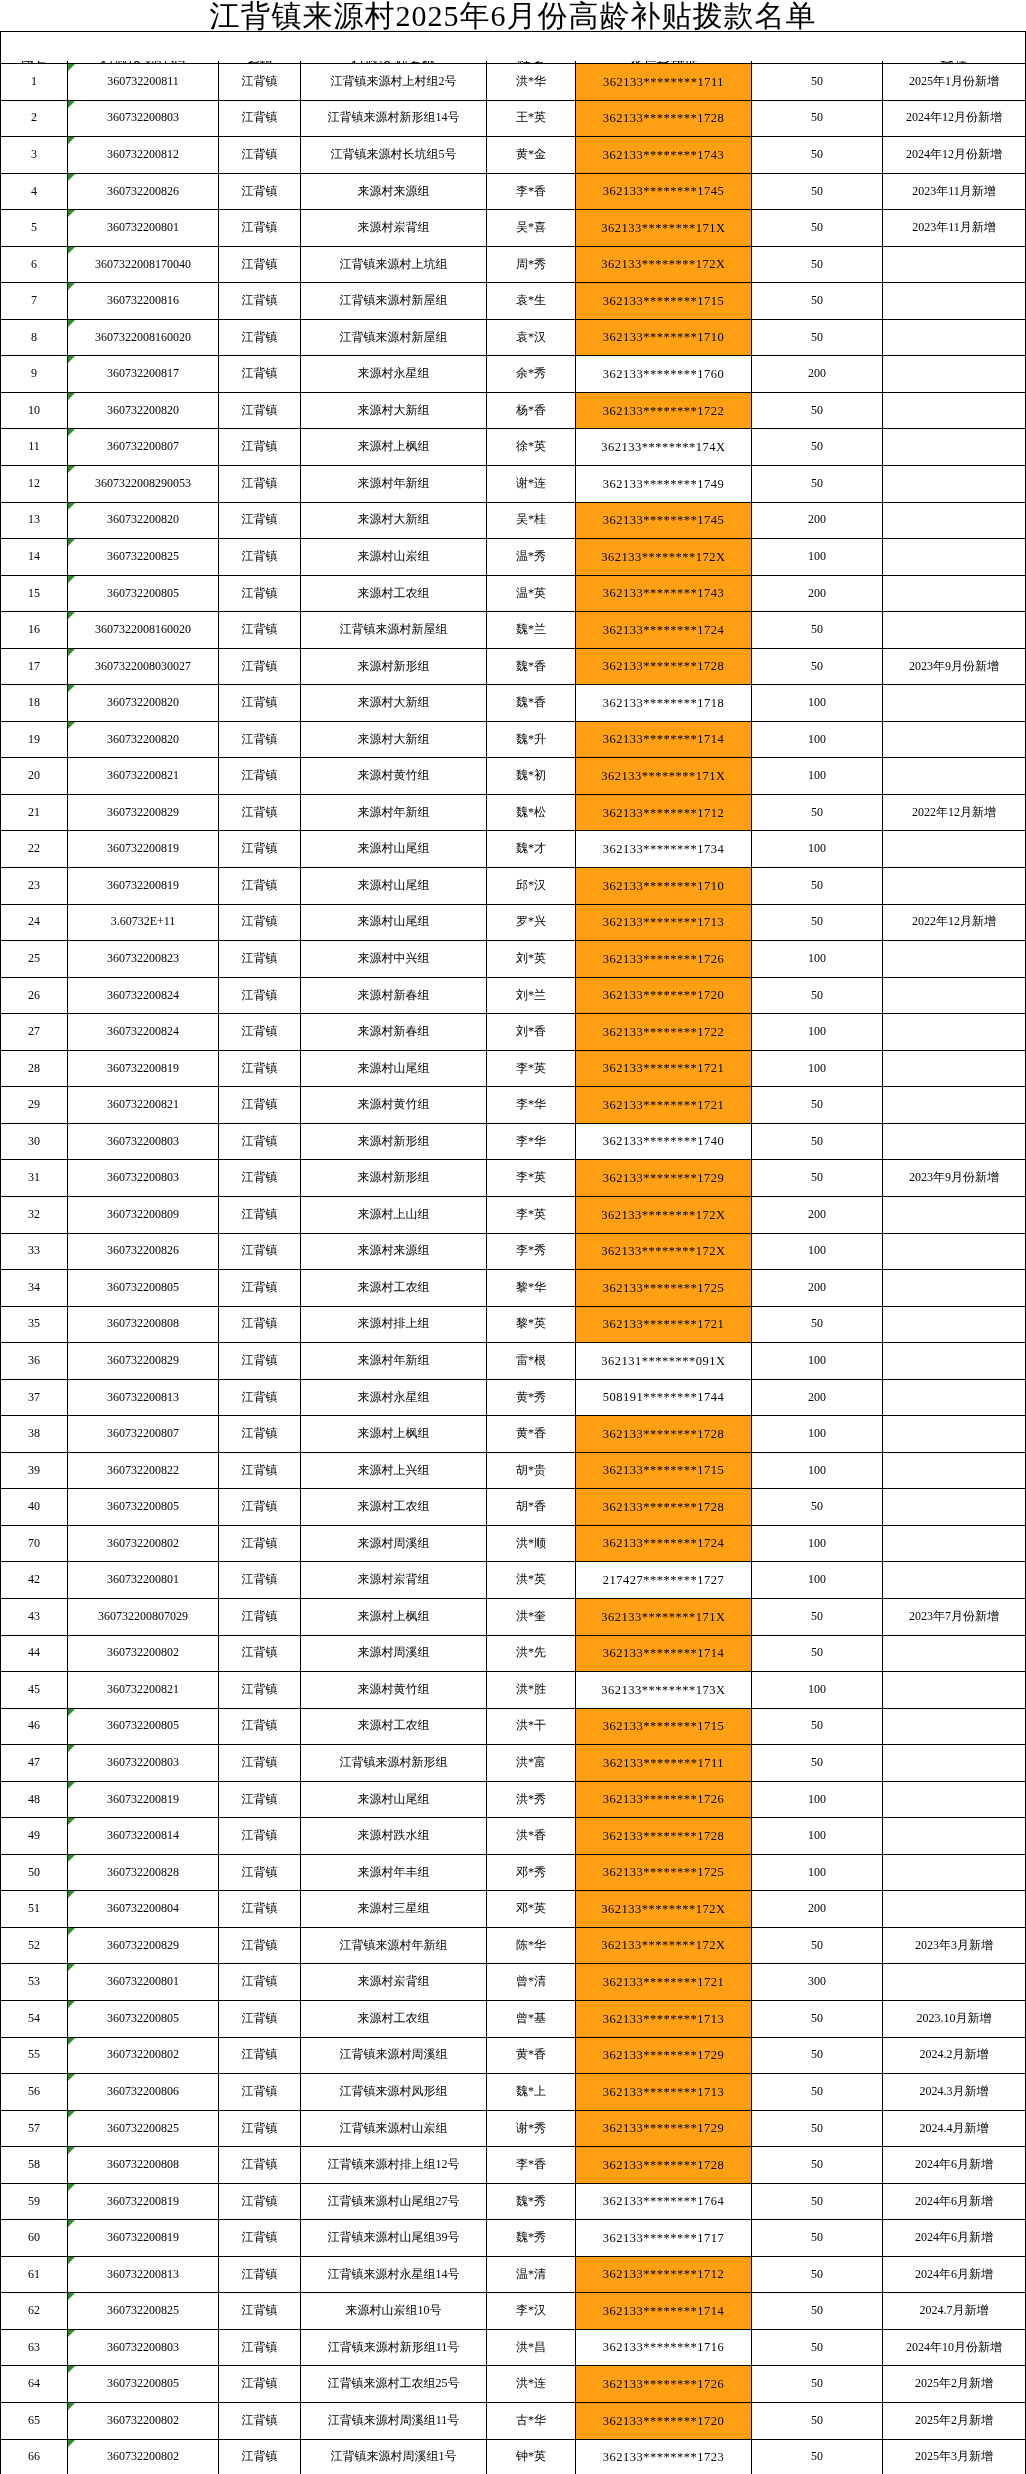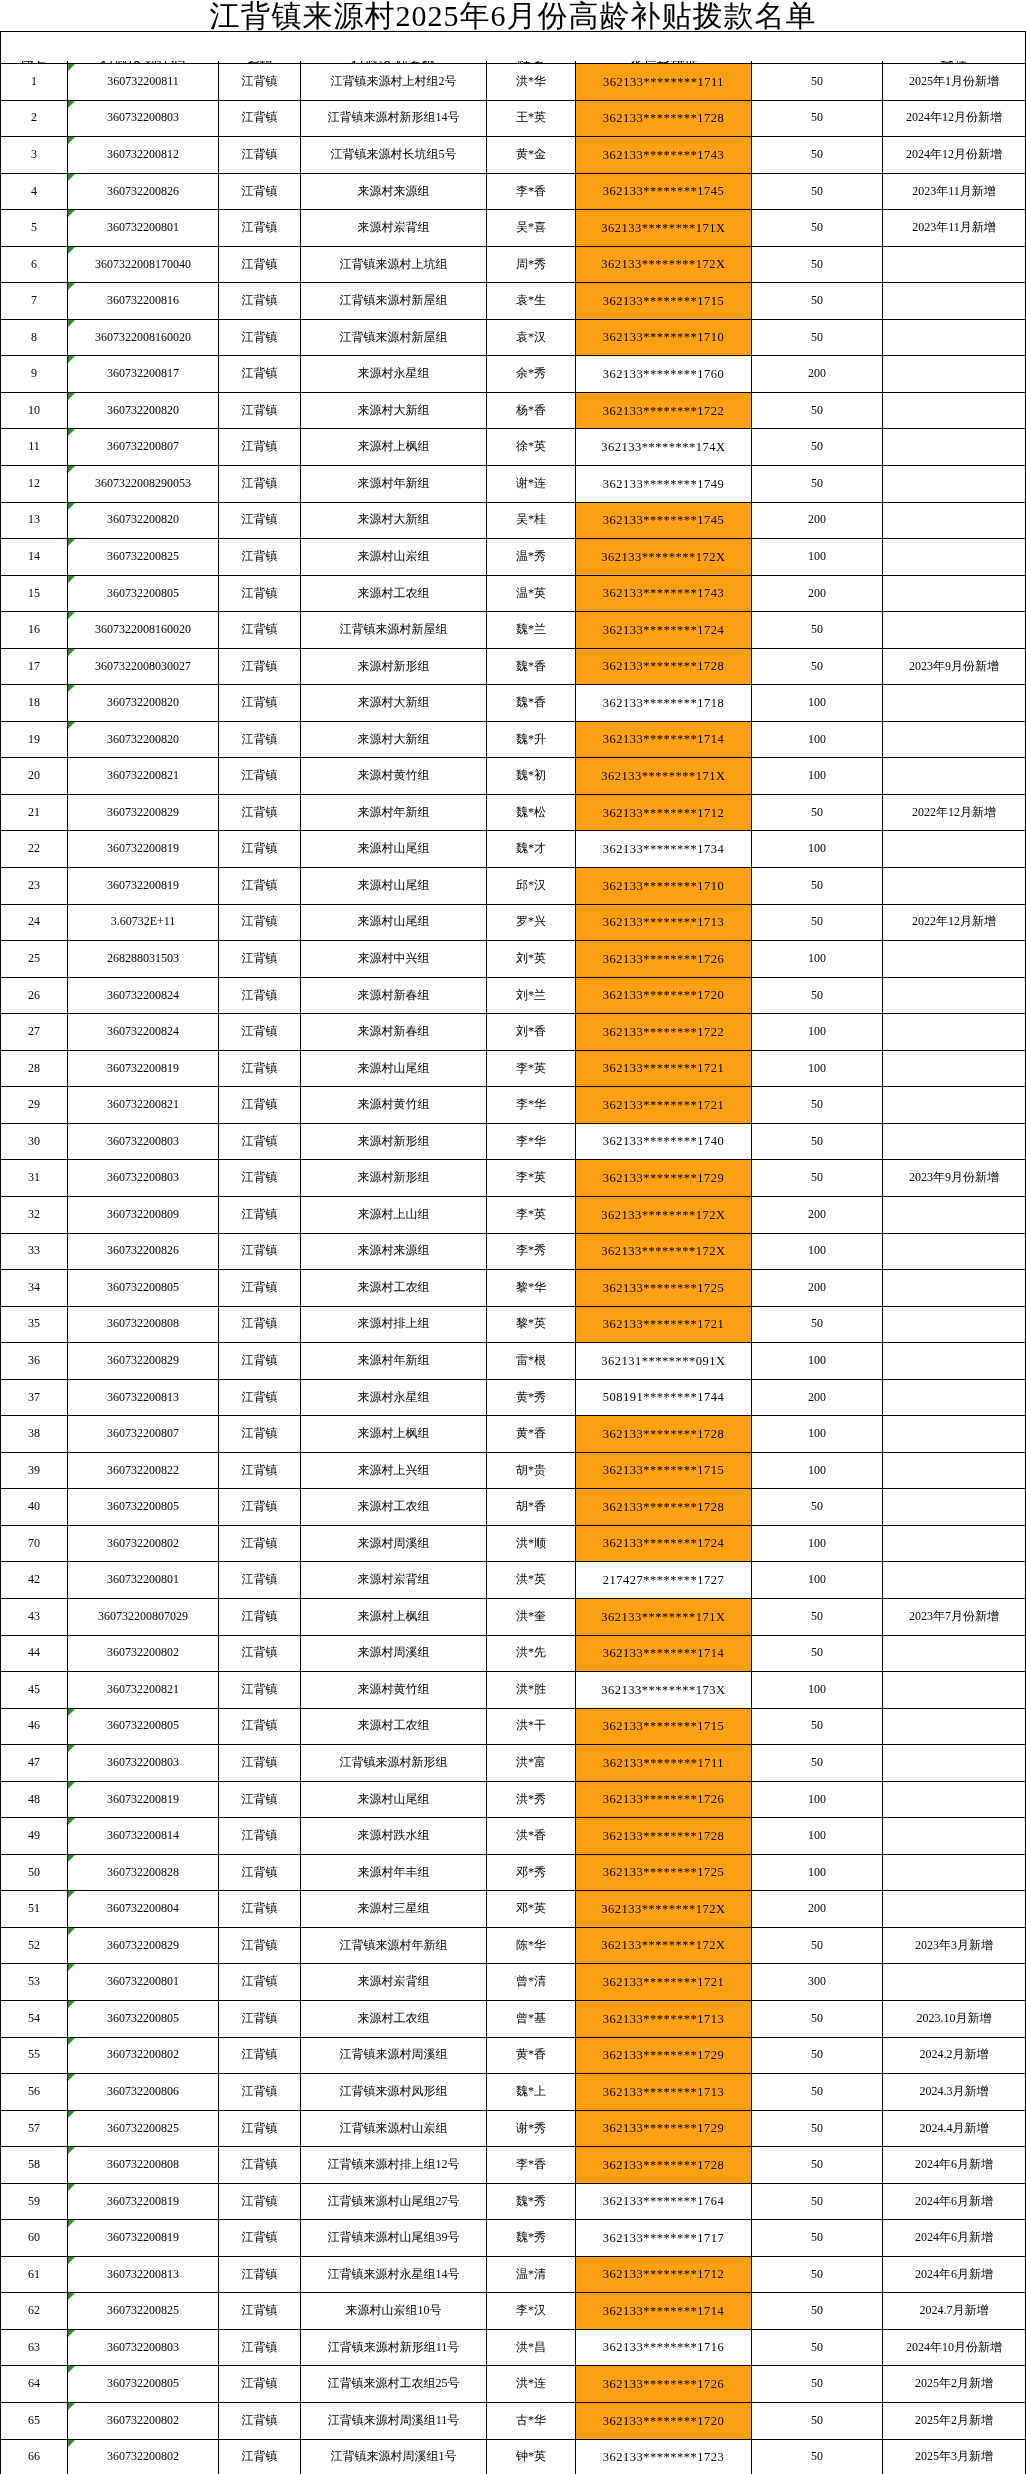--- a/index.html
+++ b/index.html
@@ -296,21 +296,21 @@
     <div class="cell c-town">江背镇</div>
     <div class="cell c-area">来源村山尾组</div>
     <div class="cell c-name">罗*兴</div>
     <div class="cell c-id hl">362133********1713</div>
     <div class="cell c-amt">50</div>
     <div class="cell c-note">2022年12月新增</div>
   </div>
 
   <div class="row">
     <div class="cell c-serial">25</div>
-    <div class="cell c-code">268288031503</div>
+    <div class="cell c-code">360732200823</div>
     <div class="cell c-town">江背镇</div>
     <div class="cell c-area">来源村中兴组</div>
     <div class="cell c-name">刘*英</div>
     <div class="cell c-id hl">362133********1726</div>
     <div class="cell c-amt">100</div>
     <div class="cell c-note"></div>
   </div>
 
   <div class="row">
     <div class="cell c-serial">26</div>

